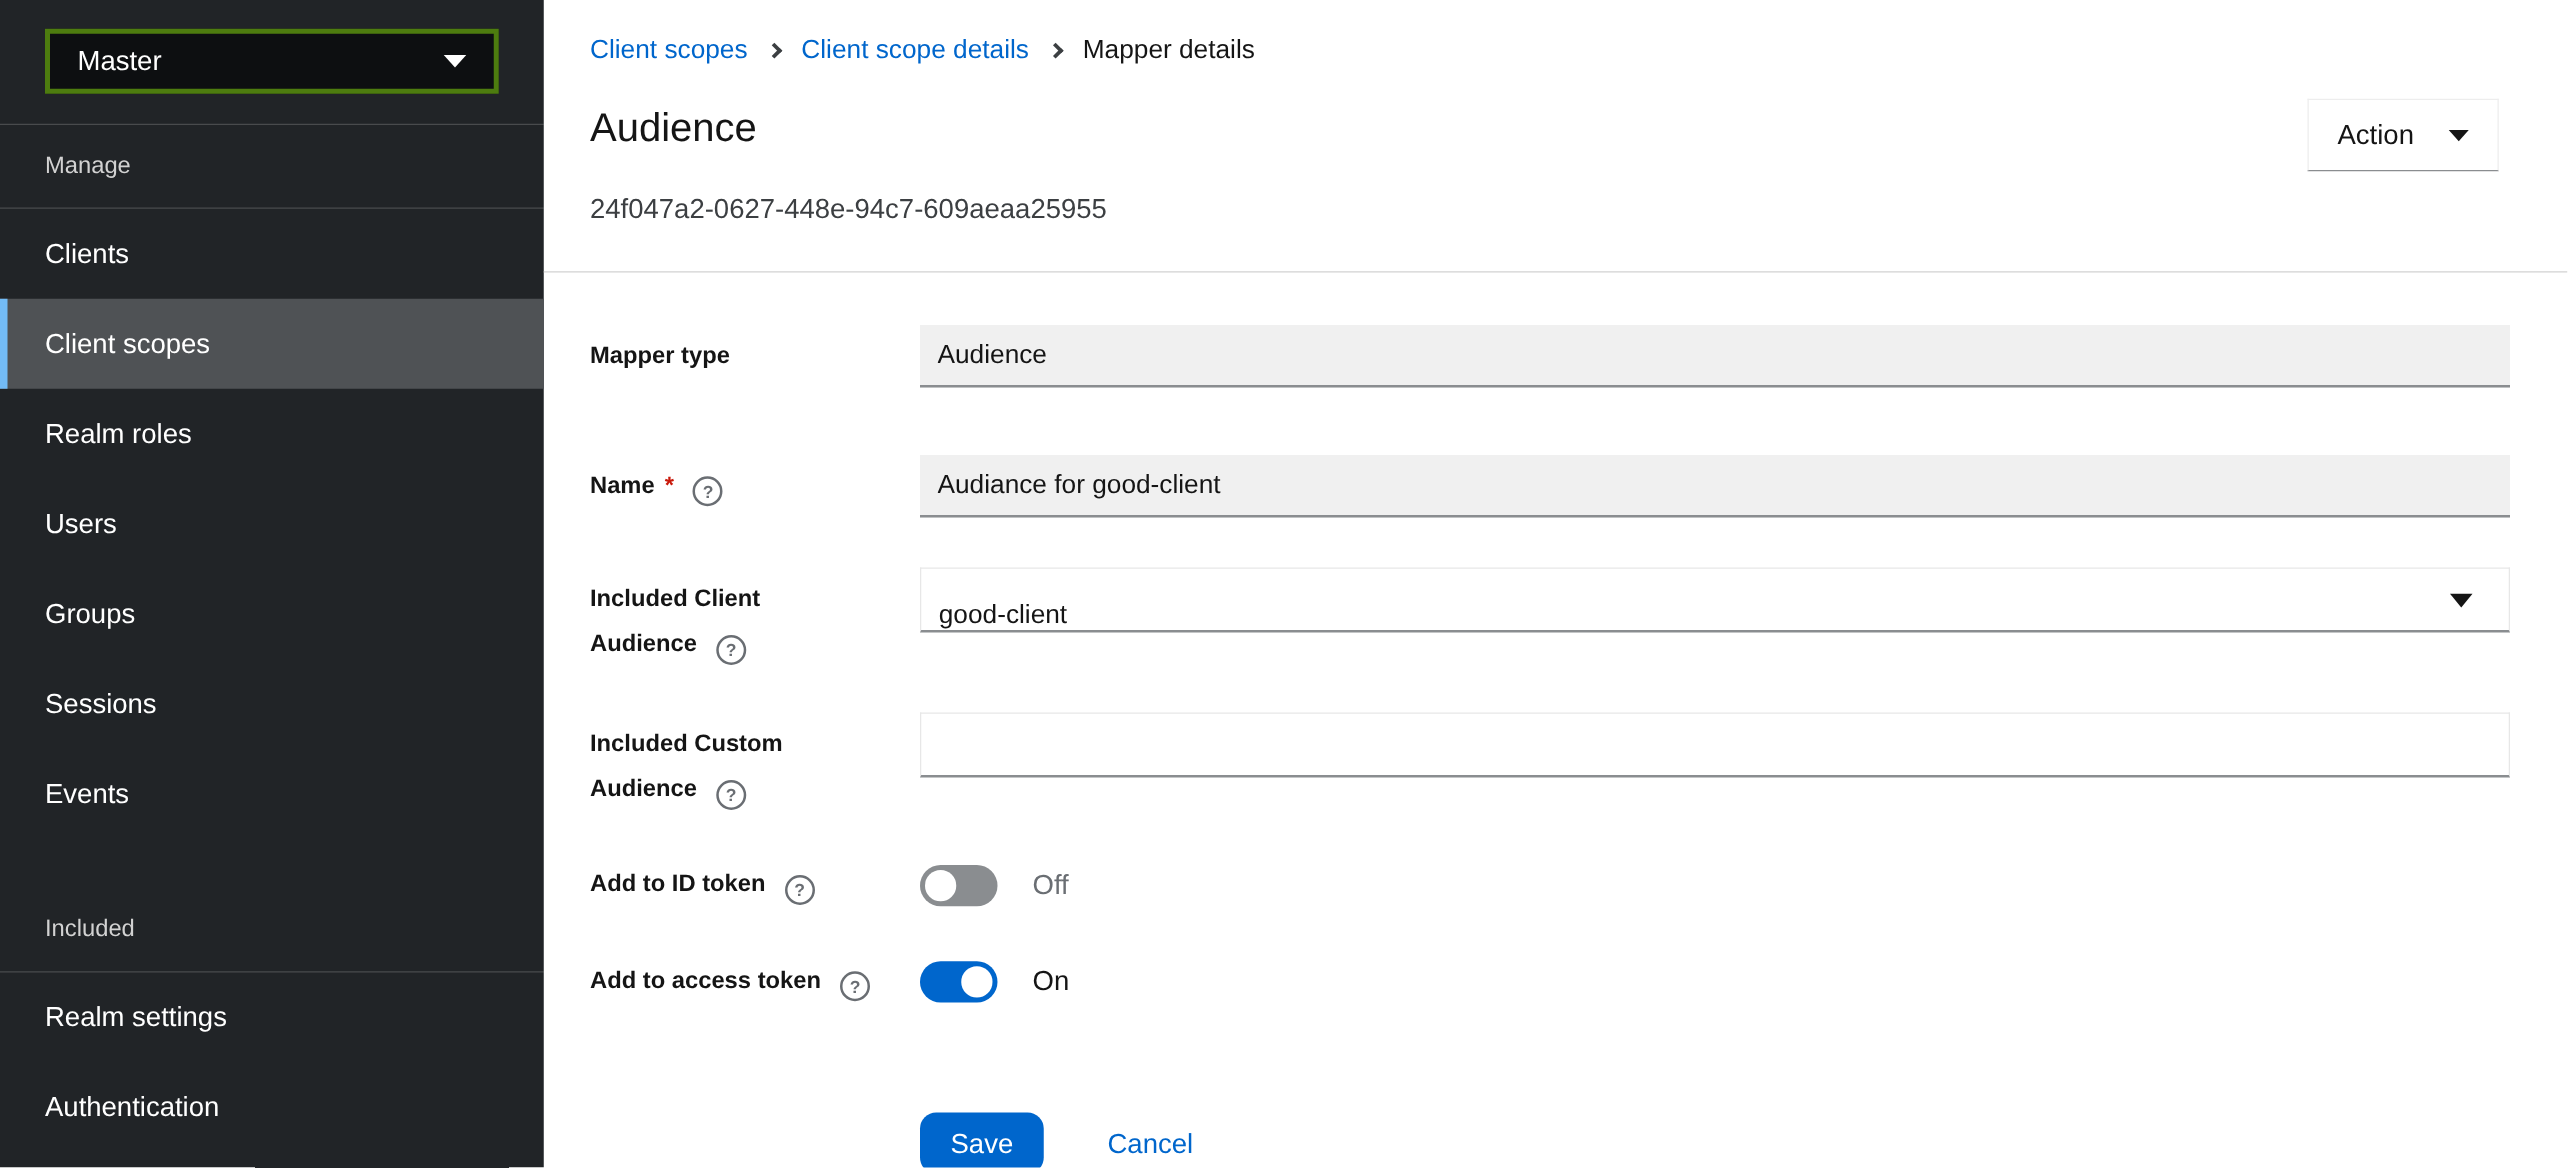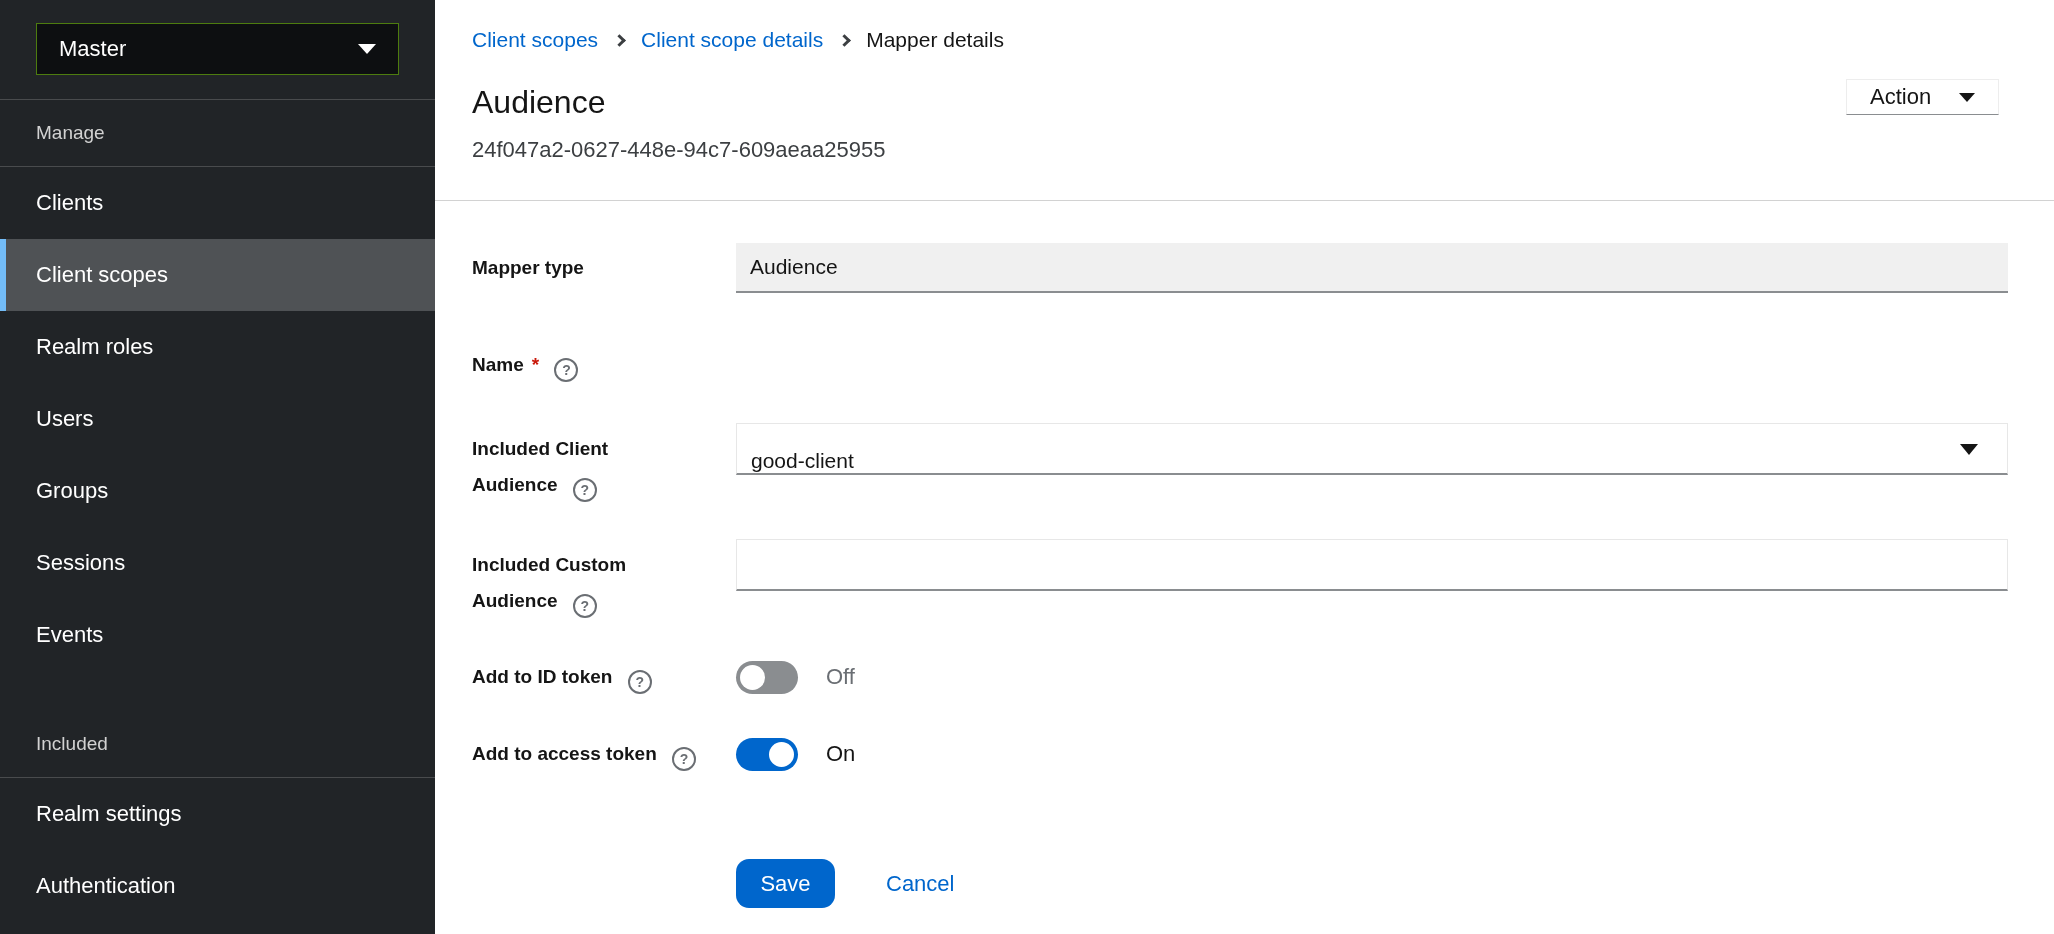--- a/index.html
+++ b/index.html
@@ -20,21 +20,21 @@
     display: flex; flex-direction: column;
   }
   .realm-region {
     height: 100px;
     padding: 23px 36px 0 36px;
     border-bottom: 1px solid rgba(255,255,255,0.18);
   }
   .realm-box {
     height: 52px;
     background: #0d0f11;
-    border: 1px solid #4d7c0f;
+    border: 4px solid #4d7c0f;
     color: #ffffff;
     font-size: 22px;
     display: flex; align-items: center; justify-content: space-between;
     padding: 0 22px;
     cursor: pointer;
   }
   .caret-white {
     width: 0; height: 0;
     border-left: 9px solid transparent;
     border-right: 9px solid transparent;
@@ -81,21 +81,21 @@
 
   .header-row {
     display: flex; justify-content: space-between; align-items: flex-start;
     margin-top: 32px;
   }
   .page-title { font-size: 32px; font-weight: 400; color: #151515; line-height: 36px; margin: 0; }
   .page-subtitle { margin-top: 17px; font-size: 22px; color: #3c3f42; }
 
   .action-btn {
     margin-top: -5px;
-    width: 153px; height: 36px;
+    width: 153px; height: 58px;
     background: #ffffff;
     border: 1px solid #ededed;
     border-bottom: 1px solid #8a8d90;
     font-size: 22px; color: #151515;
     display: flex; align-items: center; justify-content: space-between;
     padding: 0 23px;
     cursor: pointer;
     font-family: inherit;
   }
   .caret-dark {
@@ -291,20 +291,23 @@
         <div class="control-cell">
           <input class="text-input input-readonly" type="text" readonly="" value="Audience" style="">
         </div>
       </div>
 
       <div class="form-row r2">
         <div class="label-cell">
           <span>Name</span><span class="required-star">*</span>
           <span class="help-icon">?</span>
         </div>
+        <div class="control-cell">
+          <input class="text-input input-readonly" type="text" readonly="" value="Audiance for good-client" style="">
+        </div>
       </div>
 
       <div class="form-row align-top r3">
         <div class="label-cell">
           <span class="label-line">Included Client</span>
           <span>Audience</span>
           <span class="help-icon">?</span>
         </div>
         <div class="control-cell">
           <div class="select-box">

